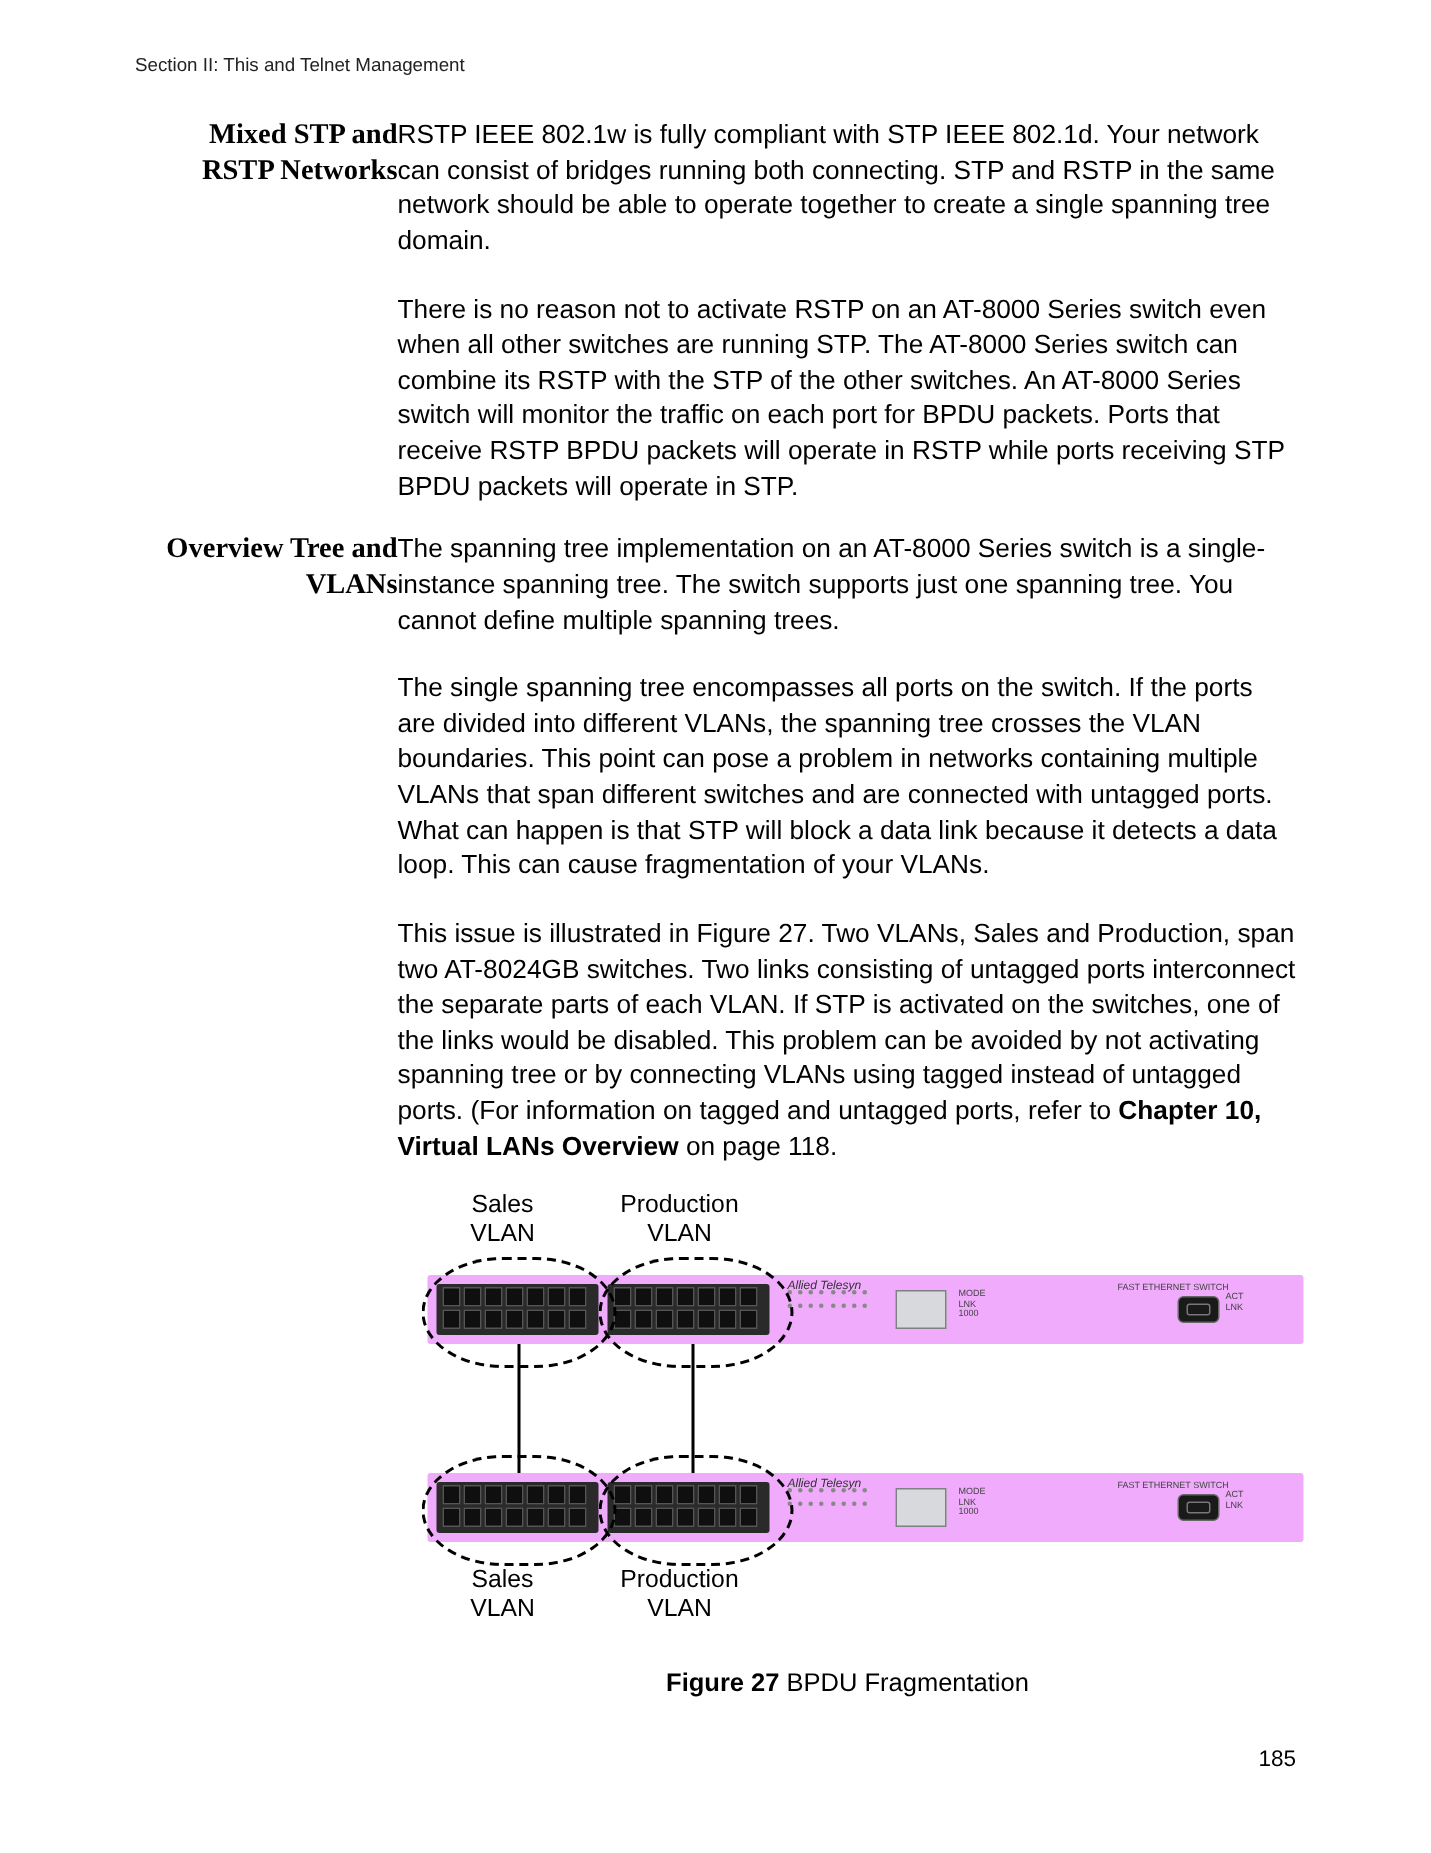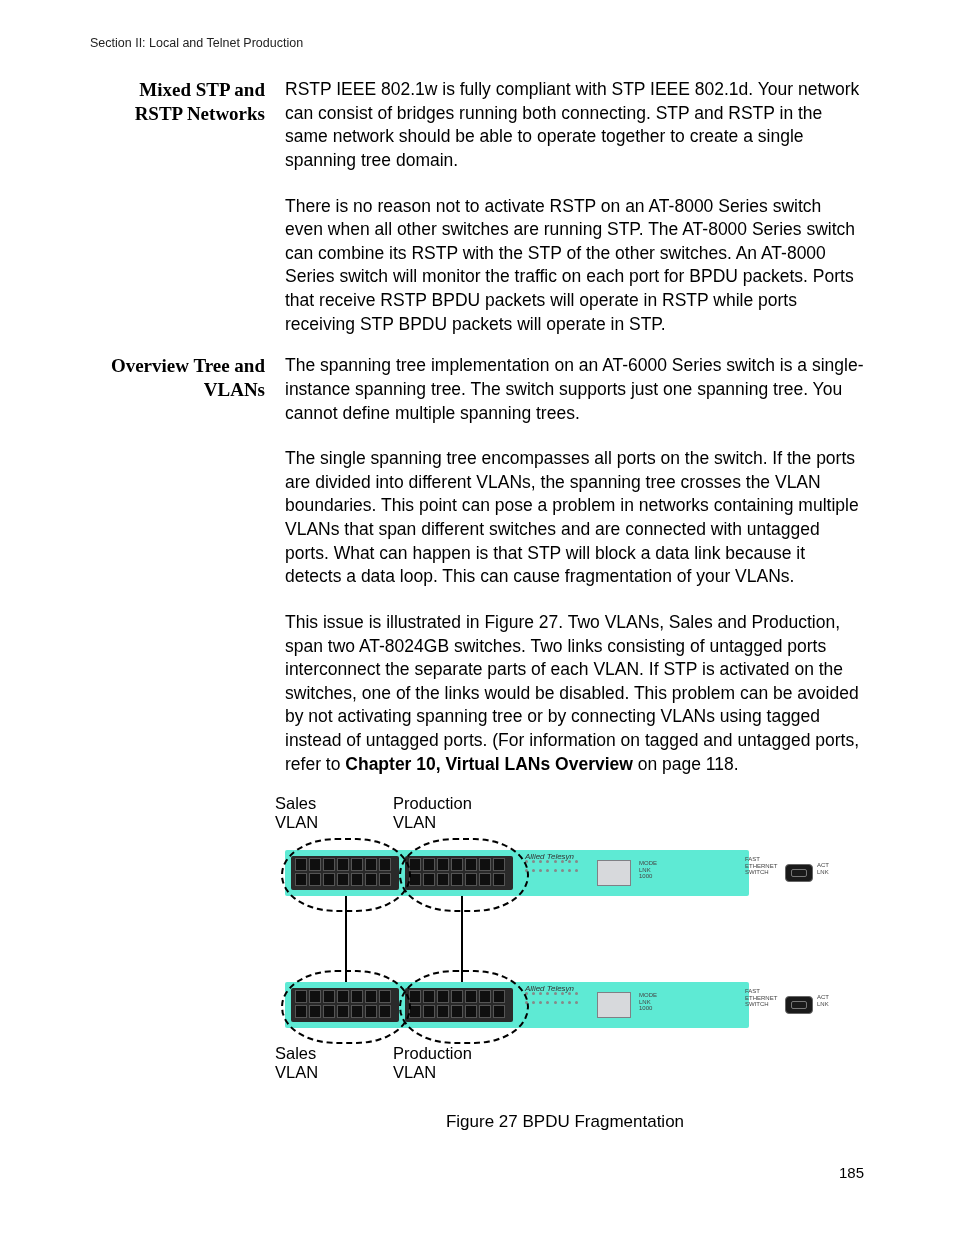--- a/index.html
+++ b/index.html
@@ -17,21 +17,20 @@
     padding: 36px 90px 0 90px;
   }
   .running-header {
     font-size: 12.5px;
     color: #222;
     margin-bottom: 28px;
   }
   .section {
     display: grid;
     grid-template-columns: 175px 1fr;
-    column-gap: 20px;
     margin-bottom: 18px;
   }
   .side-head {
     font-family: Georgia, "Times New Roman", serif;
     font-weight: 700;
     font-size: 19px;
     line-height: 1.25;
     text-align: right;
   }
   .body-col p {
@@ -44,48 +43,48 @@
   .figure-block {
     margin-left: 195px;
     margin-top: 6px;
   }
   .fig-caption {
     text-align: center;
     font-size: 17px;
     margin-top: 18px;
     width: 560px;
   }
-  .fig-caption .fig-label { font-weight: 400; }
+  .fig-caption .fig-label { font-weight: 700; }
   .page-num {
     position: absolute;
     bottom: 54px;
     right: 90px;
     font-size: 15px;
   }
 
   
   .diagram {
     position: relative;
     width: 560px;
     height: 300px;
   }
   .vlan-label {
     position: absolute;
+    text-align: center;
     font-size: 16.5px;
     line-height: 1.15;
     width: 120px;
   }
   .switch {
     position: absolute;
     left: 0;
-    width: 453px;
+    width: 584px;
     height: 46px;
-    background: #5eead4;
+    background: #f0abfc;
     border-radius: 2px;
-    padding-left: 11px;
   }
   .portblock {
     position: absolute;
     top: 6px;
     height: 34px;
     background: #2a2a2a;
     border-radius: 2px;
     display: flex;
     flex-direction: row;
     padding: 2px 3px;
@@ -165,34 +164,34 @@
     font-size:6px;
     color:#444;
     line-height:1.1;
   }
 </style>
 </head>
 <body>
 
 <div class="page">
 
-  <div class="running-header">Section II: Local and Telnet Production</div>
+  <div class="running-header">Section II: This and Telnet Management</div>
 
   <div class="section">
     <div class="side-head">Mixed STP and RSTP Networks</div>
     <div class="body-col">
       <p>RSTP IEEE 802.1w is fully compliant with STP IEEE 802.1d. Your network can consist of bridges running both connecting. STP and RSTP in the same network should be able to operate together to create a single spanning tree domain.</p>
       <p>There is no reason not to activate RSTP on an AT-8000 Series switch even when all other switches are running STP. The AT-8000 Series switch can combine its RSTP with the STP of the other switches. An AT-8000 Series switch will monitor the traffic on each port for BPDU packets. Ports that receive RSTP BPDU packets will operate in RSTP while ports receiving STP BPDU packets will operate in STP.</p>
     </div>
   </div>
 
   <div class="section">
     <div class="side-head">Overview Tree and VLANs</div>
     <div class="body-col">
-      <p>The spanning tree implementation on an AT-6000 Series switch is a single-instance spanning tree. The switch supports just one spanning tree. You cannot define multiple spanning trees.</p>
+      <p>The spanning tree implementation on an AT-8000 Series switch is a single-instance spanning tree. The switch supports just one spanning tree. You cannot define multiple spanning trees.</p>
       <p>The single spanning tree encompasses all ports on the switch. If the ports are divided into different VLANs, the spanning tree crosses the VLAN boundaries. This point can pose a problem in networks containing multiple VLANs that span different switches and are connected with untagged ports. What can happen is that STP will block a data link because it detects a data loop. This can cause fragmentation of your VLANs.</p>
       <p>
         <span>This issue is illustrated in Figure 27. Two VLANs, Sales and Production, span two AT-8024GB switches. Two links consisting of untagged ports interconnect the separate parts of each VLAN. If STP is activated on the switches, one of the links would be disabled. This problem can be avoided by not activating spanning tree or by connecting VLANs using tagged instead of untagged ports. (For information on tagged and untagged ports, refer to </span><span class="bold-ref">Chapter 10, Virtual LANs Overview</span><span> on page 118.</span>
       </p>
     </div>
   </div>
 
   <div class="figure-block">
     <div class="diagram">
 

